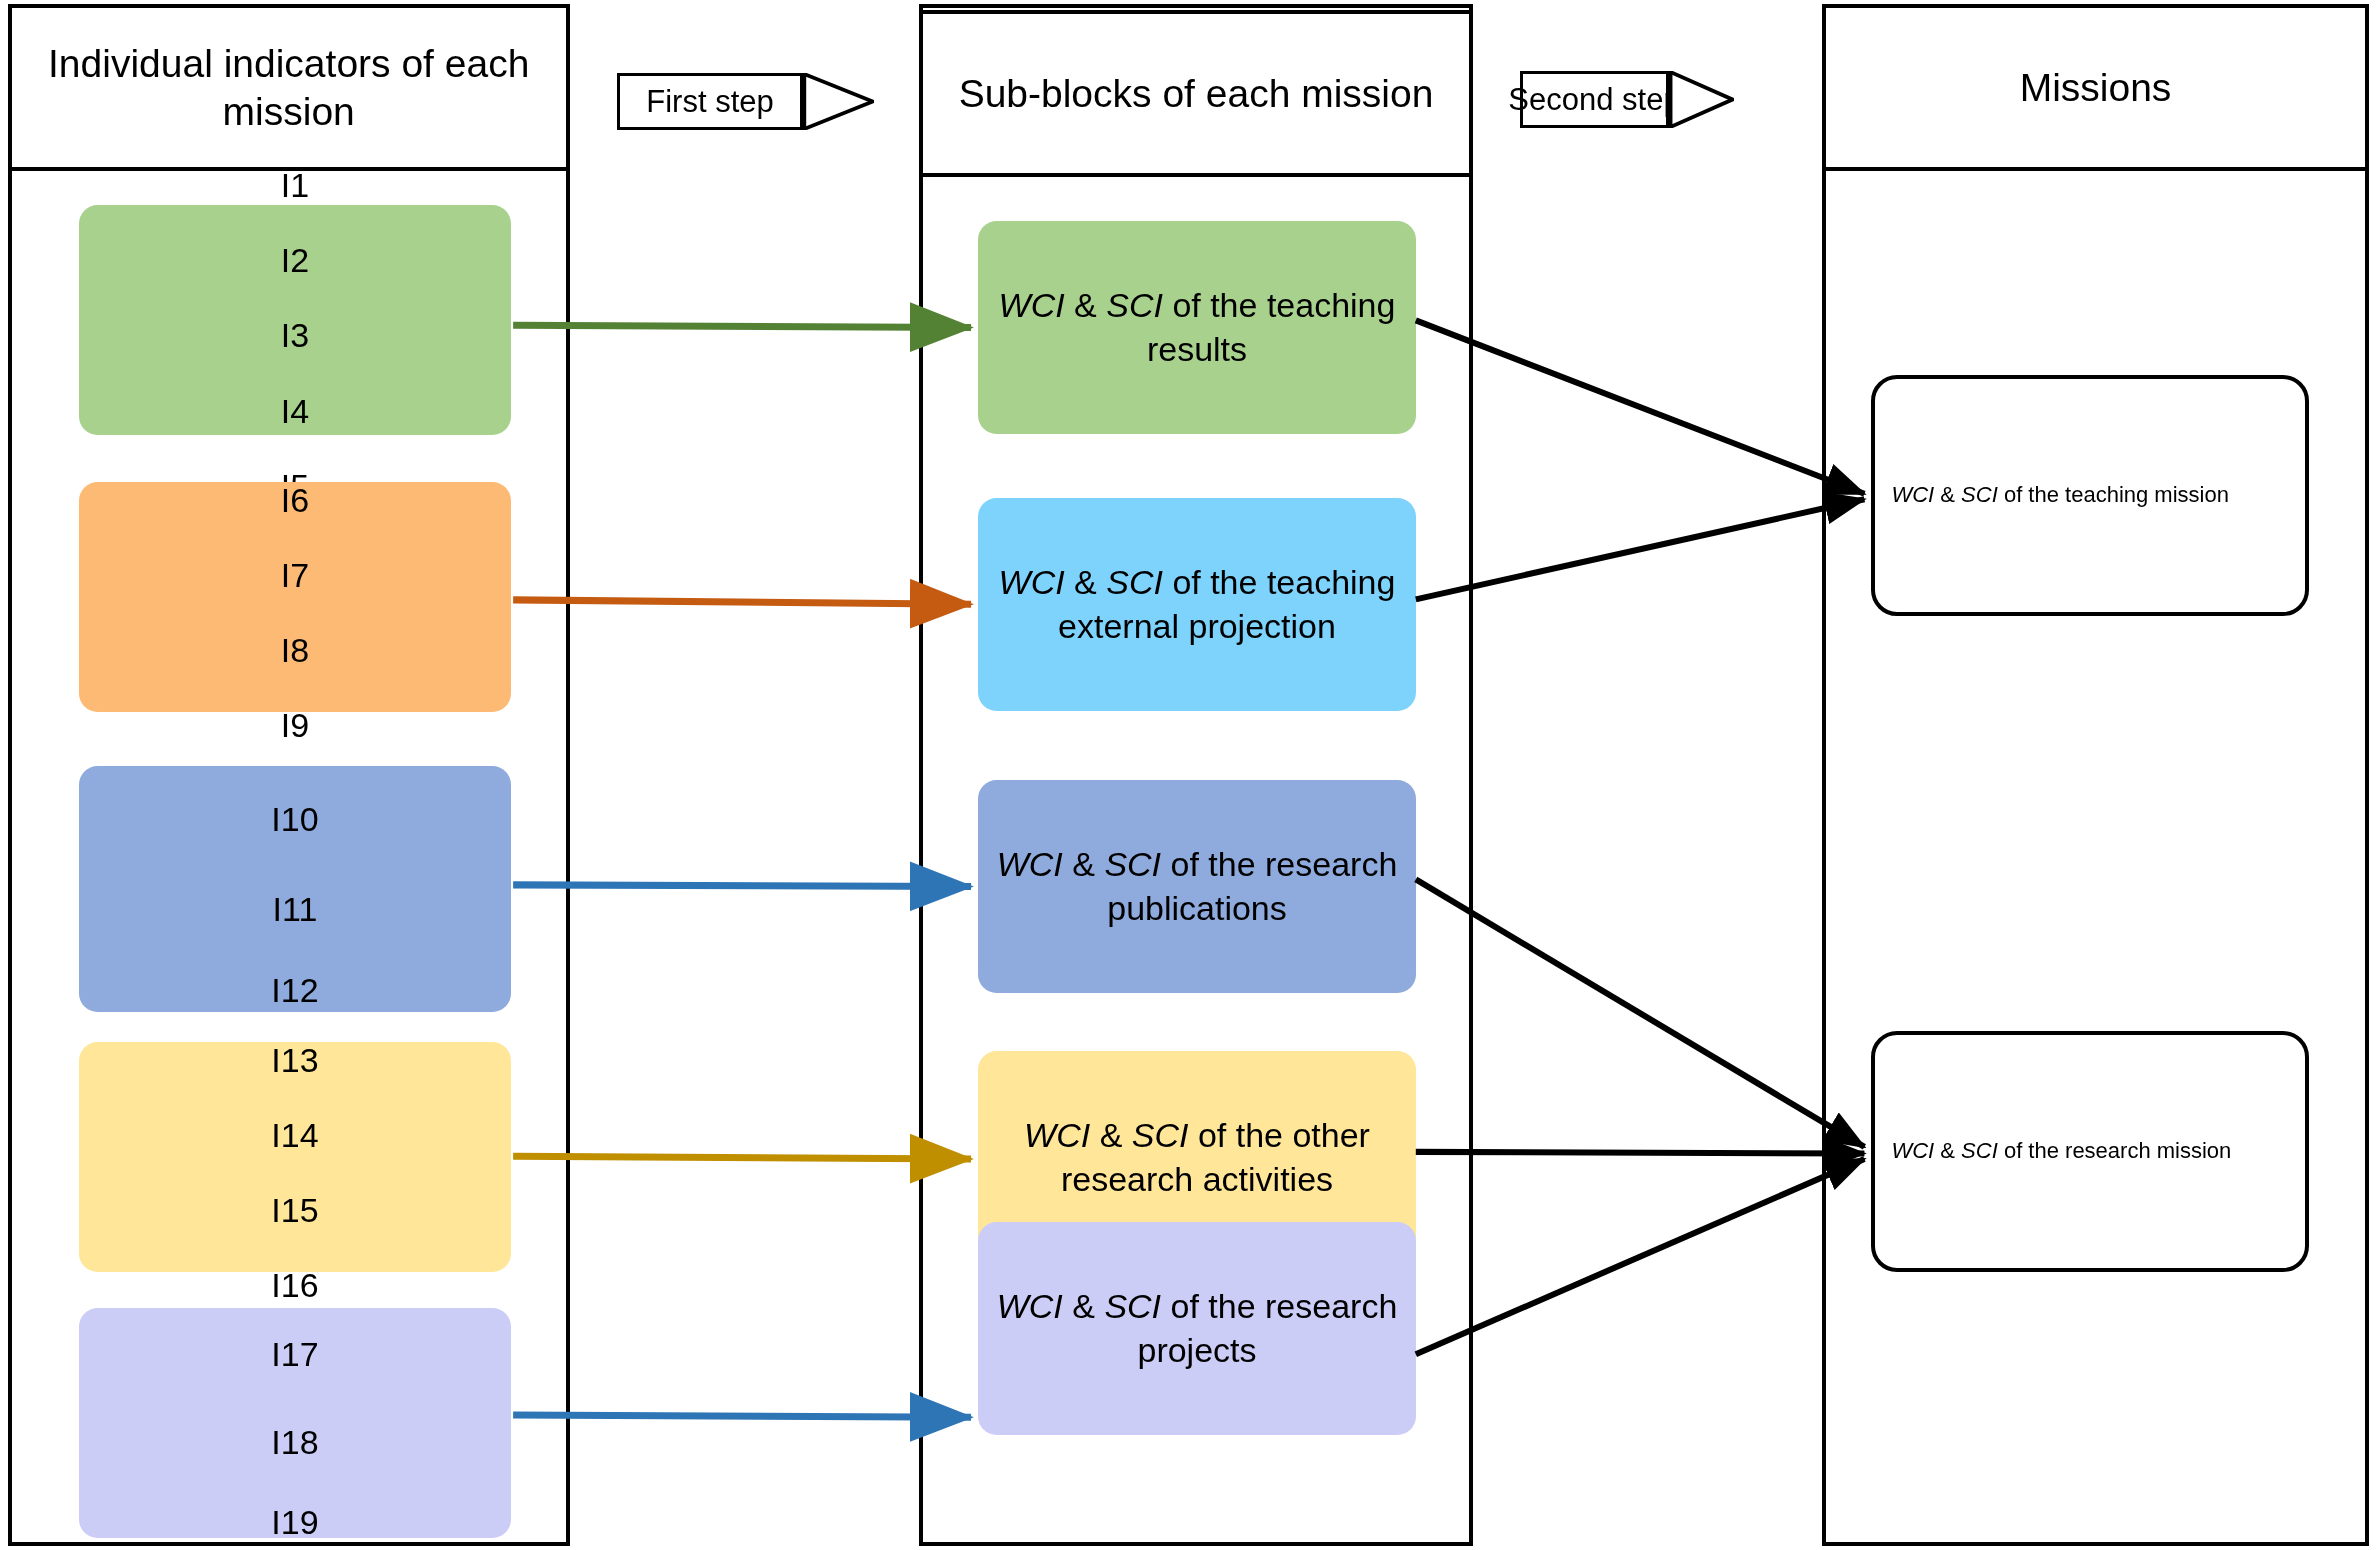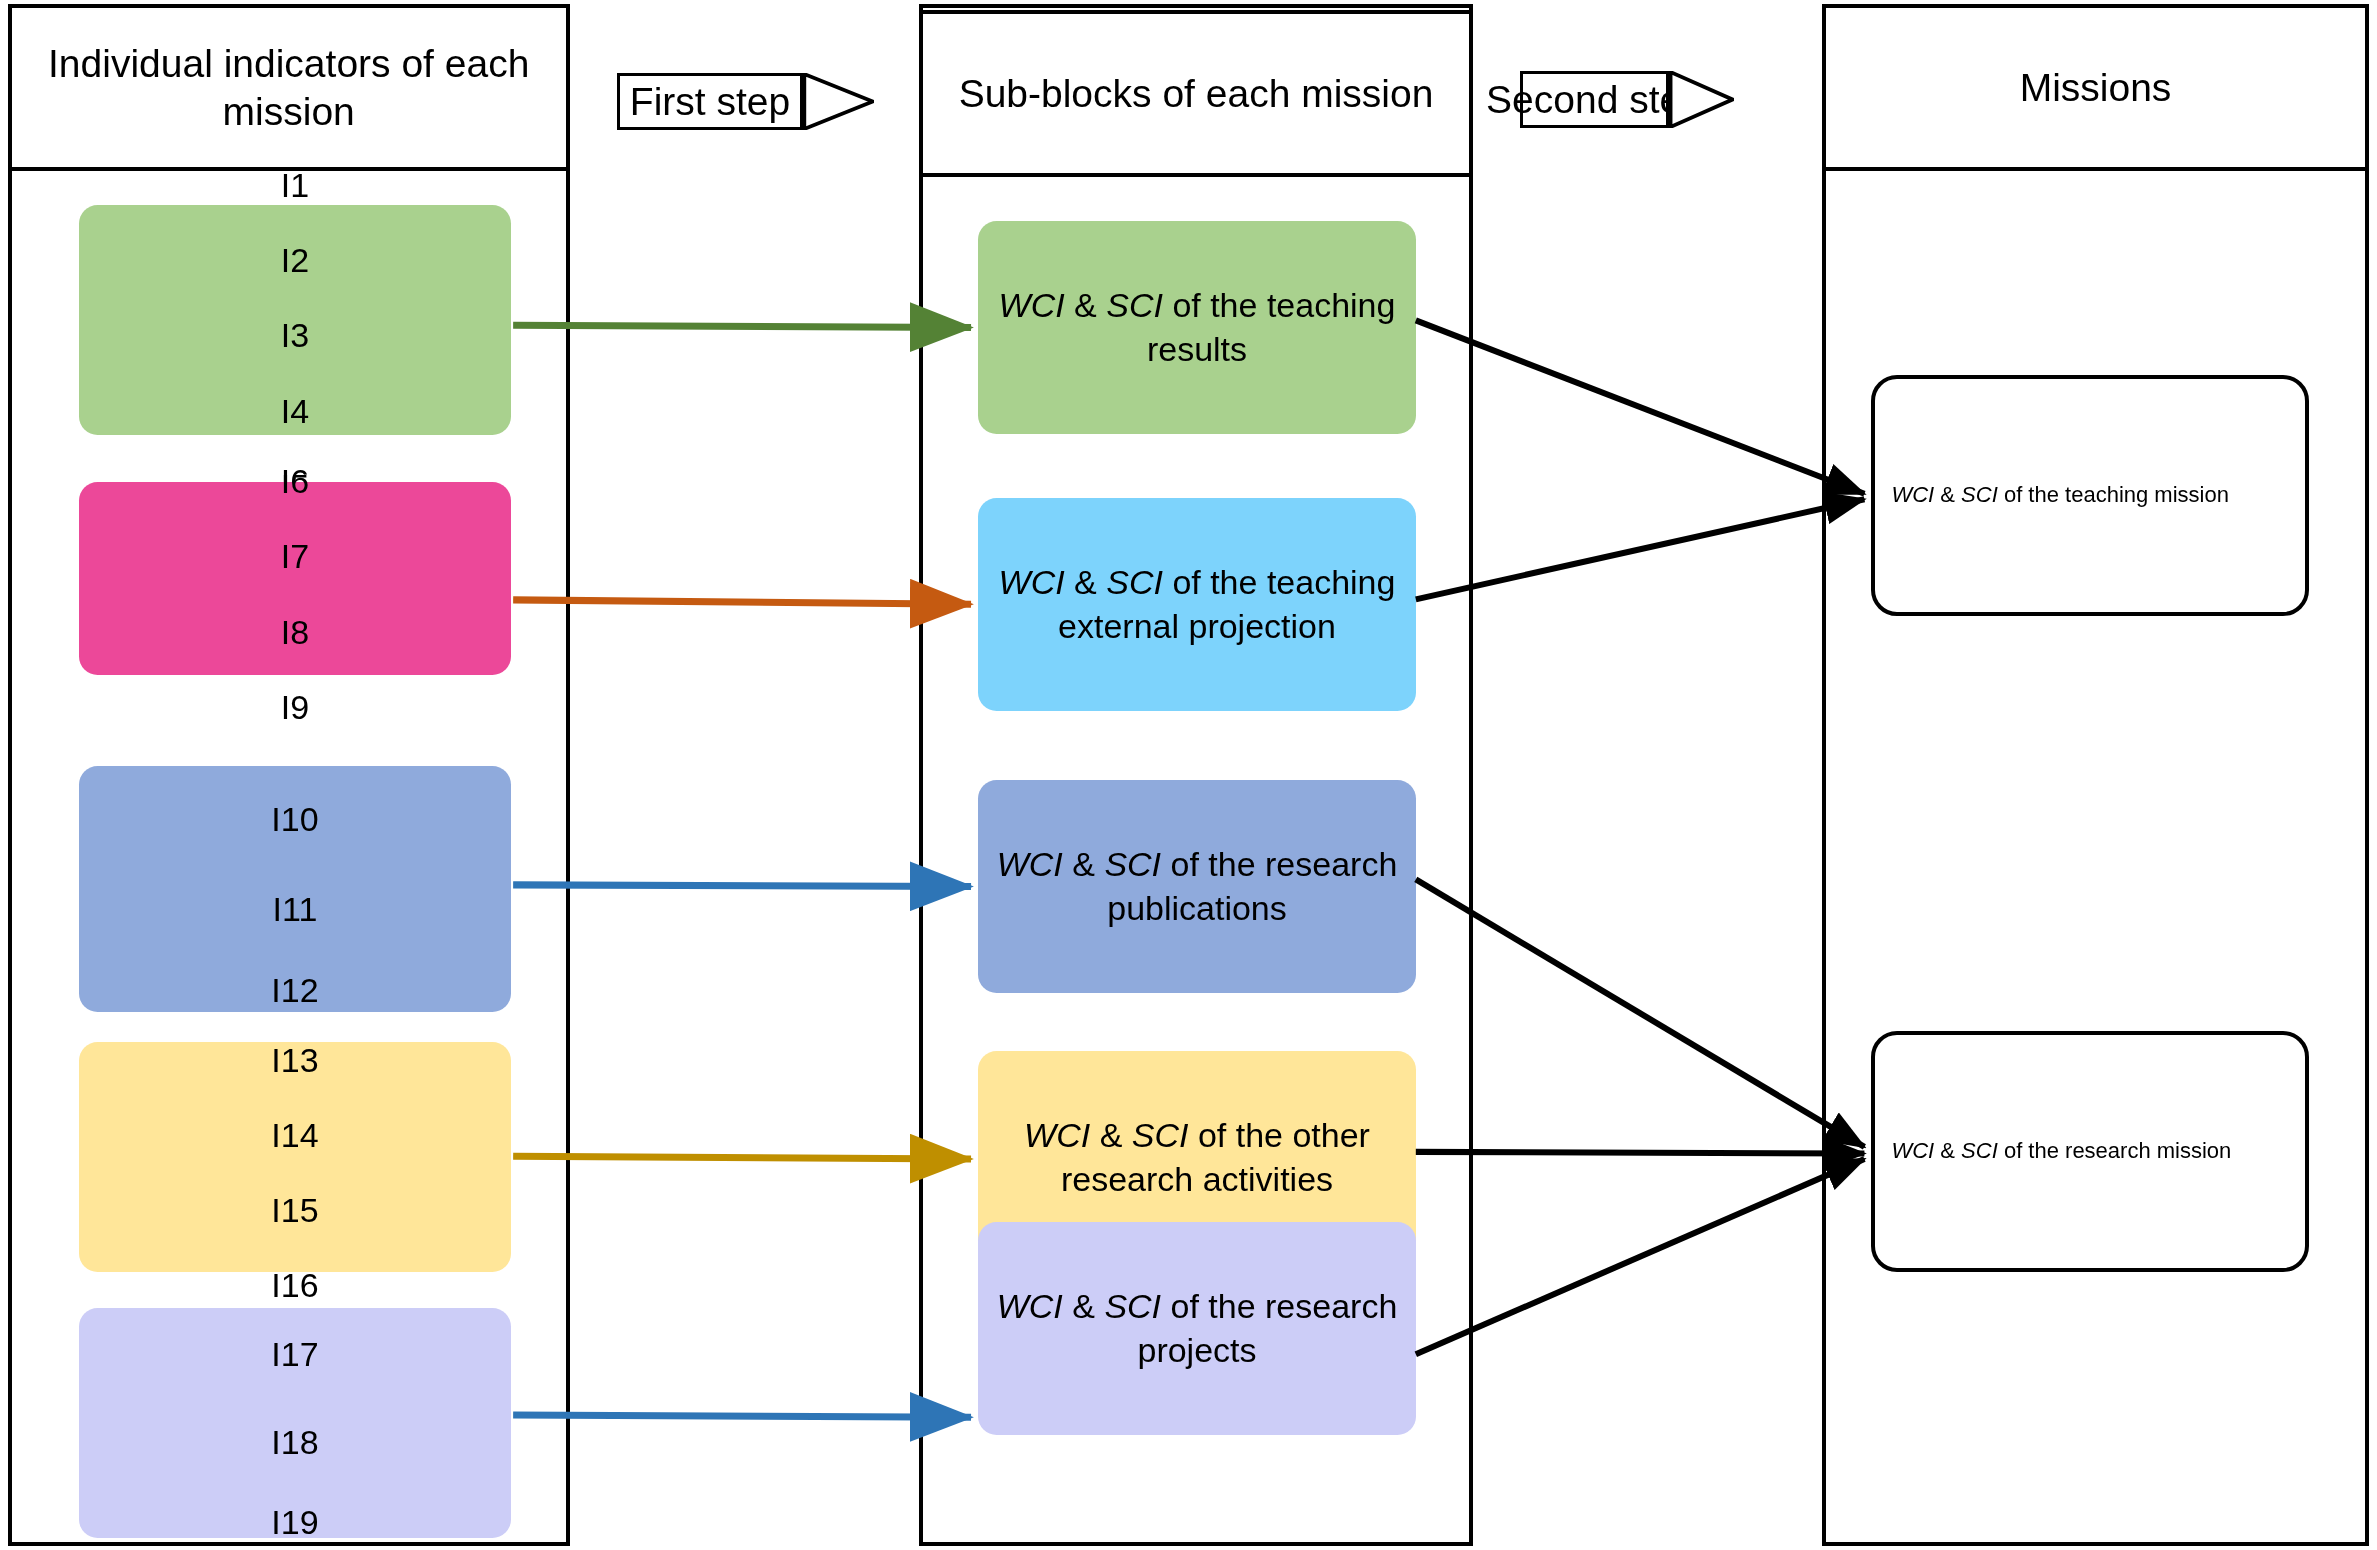--- a/index.html
+++ b/index.html
@@ -44,21 +44,21 @@
     display: flex;
     align-items: center;
   }
   .step-arrow .step-body {
     border: 3.8px solid #000000;
     box-sizing: border-box;
     background: #ffffff;
     display: flex;
     align-items: center;
     justify-content: center;
-    font-size: 39px;
+    font-size: 31px;
     color: #000;
     white-space: nowrap;
     height: 100%;
     padding: 0 6.6px;
   }
   .step-arrow .step-head {
     height: 100%;
   }
   
   .cbox {
@@ -152,21 +152,21 @@
   <div class="cbox" style="left:79px; top:205px; width:432px; height:230px; background:#a9d18e;">
     <div class="ind-list">
       <span>I1</span>
       <span>I2</span>
       <span>I3</span>
       <span>I4</span>
       <span>I5</span>
     </div>
   </div>
 
-  <div class="cbox" style="left:79px; top:482px; width:432px; height:193px; background:#ec4899;">
+  <div class="cbox" style="left:79px; top:482px; width:432px; height:230px; background:#fdba74;">
     <div class="ind-list">
       <span>I6</span>
       <span>I7</span>
       <span>I8</span>
       <span>I9</span>
     </div>
   </div>
 
   <div class="cbox" style="left:79px; top:766px; width:432px; height:246px; background:#8faadc;">
     <div class="ind-list">

